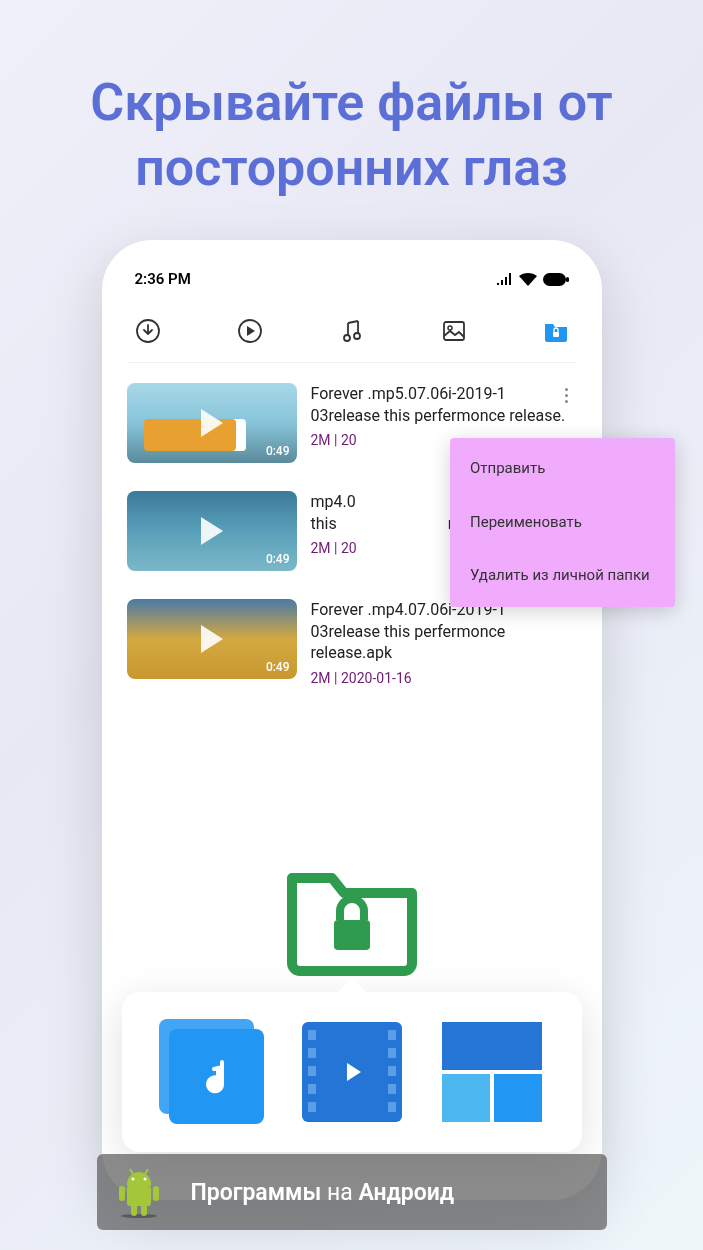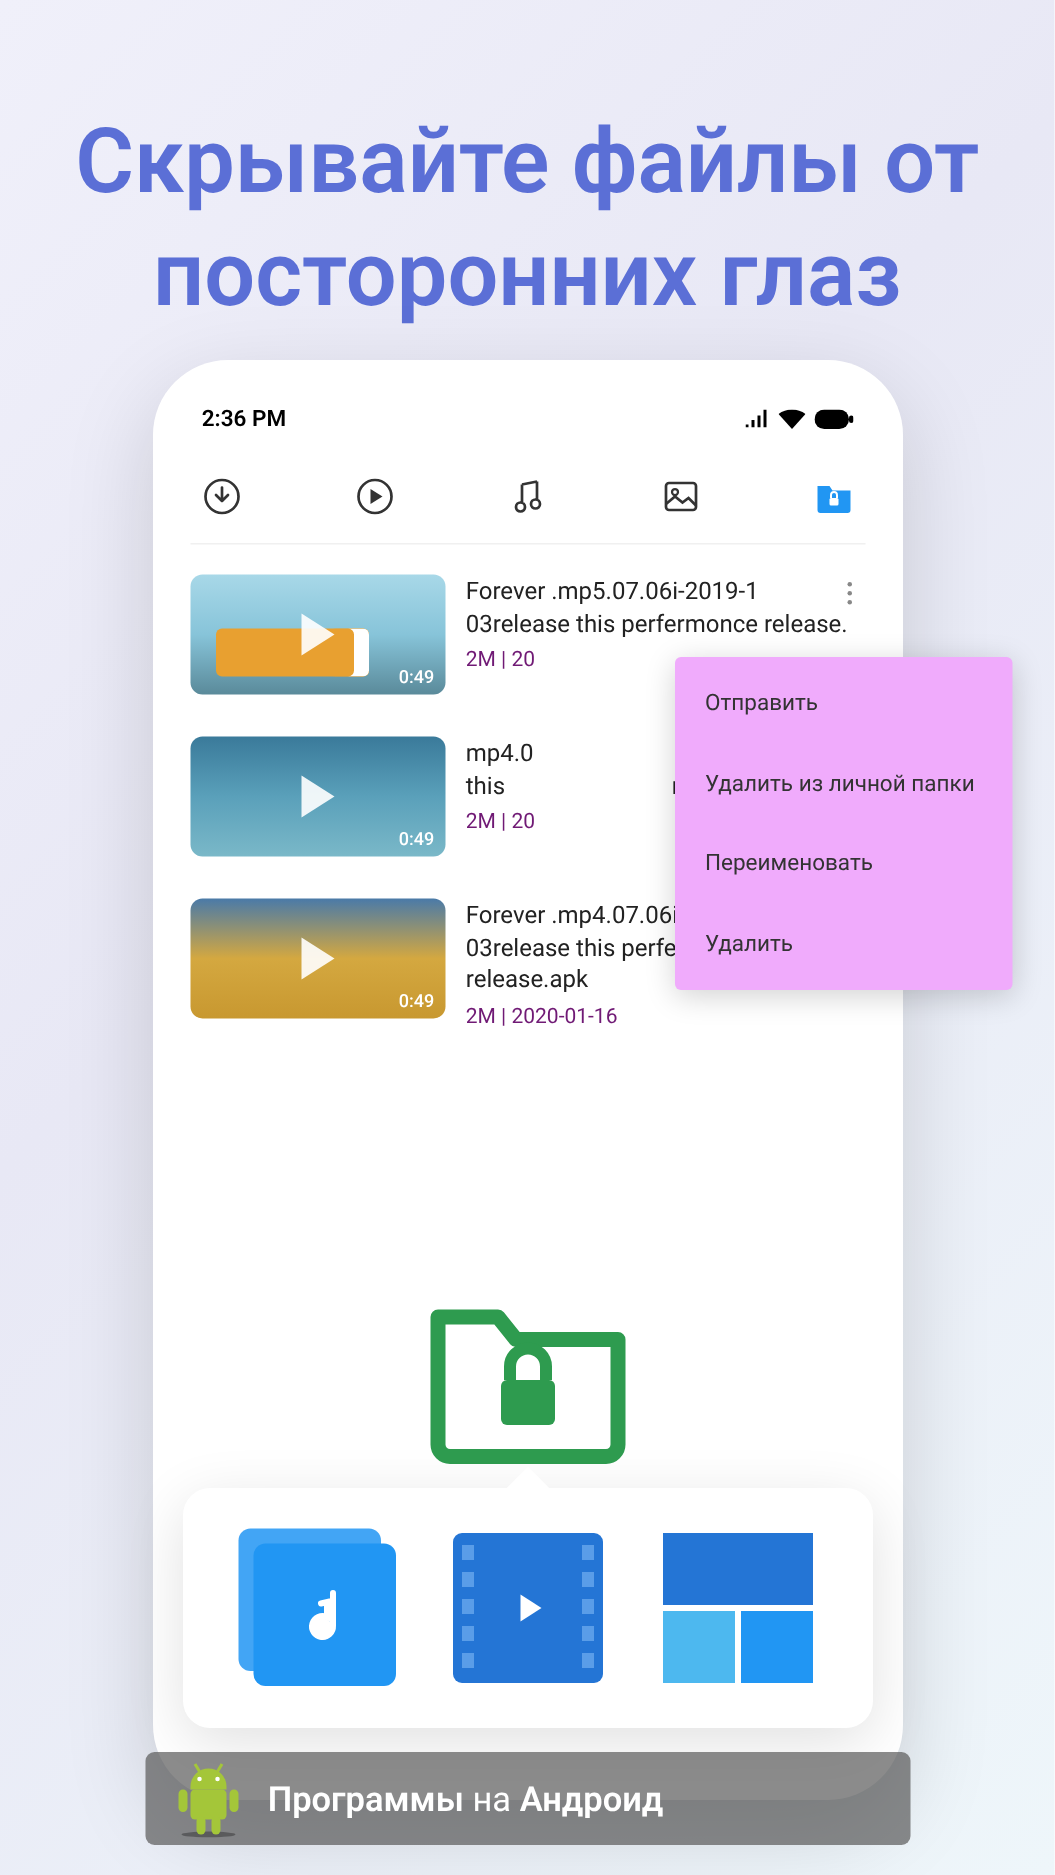--- a/index.html
+++ b/index.html
@@ -7,21 +7,21 @@
   width: 703px;
   height: 1250px;
   background: linear-gradient(135deg, #f0f0fa 0%, #e8e8f5 40%, #eef6fa 100%);
   font-family: -apple-system, BlinkMacSystemFont, "Segoe UI", Roboto, sans-serif;
   position: relative;
   overflow: hidden;
 }
 .headline {
   text-align: center;
   padding-top: 70px;
-  font-size: 60px;
+  font-size: 52px;
   font-weight: 600;
   color: #5b6fd6;
   line-height: 1.25;
 }
 .phone {
   position: absolute;
   top: 240px;
   left: 50%;
   transform: translateX(-50%);
   width: 500px;
@@ -229,27 +229,27 @@
 }
 .grid-card div:nth-child(1) { grid-column: 1 / 3; background: #2475d5; }
 .grid-card div:nth-child(2) { background: #4db8ef; }
 .grid-card div:nth-child(3) { background: #2196f3; }
 .android-banner {
   position: absolute;
   bottom: 20px;
   left: 50%;
   transform: translateX(-50%);
   width: 510px;
-  height: 62px;
+  height: 76px;
   background: rgba(90,90,90,0.7);
   border-radius: 6px;
   display: flex;
   align-items: center;
   padding: 0 18px;
-  gap: 16px;
+  gap: 28px;
   z-index: 6;
 }
 .android-banner-text {
   color: #fff;
   font-size: 23px;
 }
 .android-banner-text .bold { font-weight: 600; }
 </style>
 </head>
 <body>
@@ -347,23 +347,22 @@
       <div class="file-info">
         <div class="file-title">Forever .mp4.07.06i-2019-1 03release this perfermonce release.apk</div>
         <div class="file-meta">2M | 2020-01-16</div>
       </div>
     </div>
   </div>
 </div>
 
 <div class="context-menu">
   <div class="menu-item">Отправить</div>
+  <div class="menu-item">Переименовать</div>
   <div class="menu-item">Удалить из личной папки</div>
-  <div class="menu-item">Переименовать</div>
-  <div class="menu-item">Удалить</div>
 </div>
 
 <div class="lock-folder">
   <svg width="140" height="120" viewBox="0 0 140 120">
     <path d="M10 20h40l12 15h68v70a8 8 0 01-8 8H18a8 8 0 01-8-8z" fill="none" stroke="#2e9b4f" stroke-width="10" stroke-linejoin="round"></path>
     <rect x="52" y="62" width="36" height="30" rx="4" fill="#2e9b4f"></rect>
     <path d="M58 62v-9a12 12 0 0124 0v9" fill="none" stroke="#2e9b4f" stroke-width="8"></path>
   </svg>
 </div>
 

